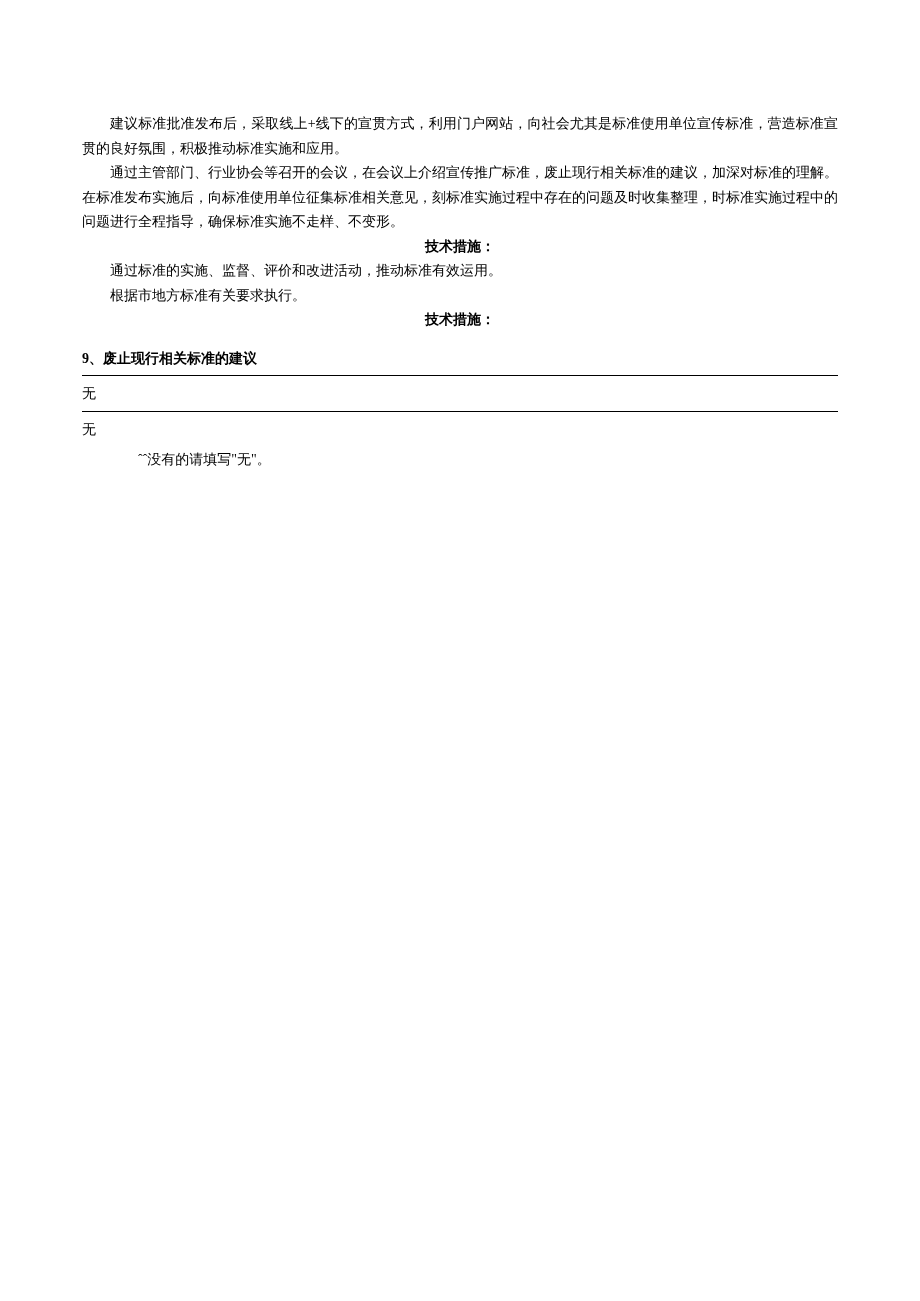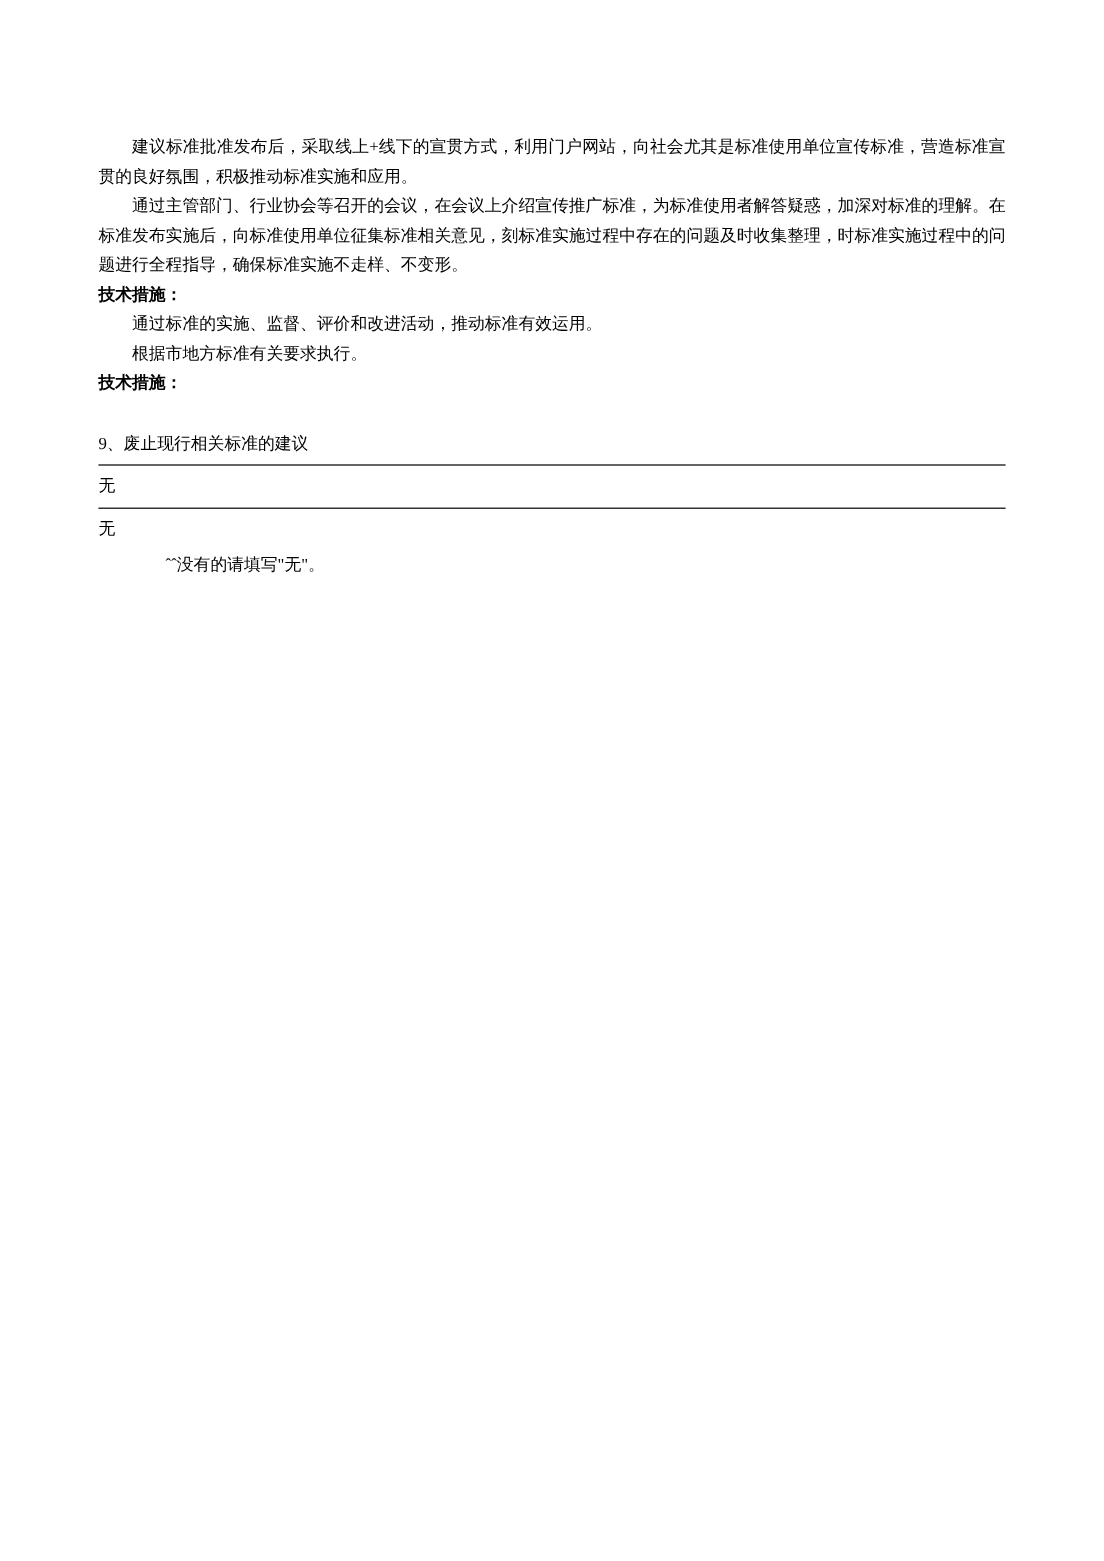--- a/index.html
+++ b/index.html
@@ -12,24 +12,26 @@
     padding: 112px 82px 40px 82px;
     width: 920px;
   }
   .para {
     text-indent: 2em;
     margin: 0;
     text-align: justify;
   }
   .label-bold {
     font-weight: bold;
+    text-align: center;
   }
   .section-head {
-    margin-top: 26px;
+    margin-top: 14px;
     margin-bottom: 4px;
+    font-weight: bold;
   }
   hr.thin {
     border: none;
     border-top: 1px solid #000;
     margin-top: 2px;
     margin-bottom: 6px;
   }
   .plain {
     margin: 4px 0;
   }
@@ -37,21 +39,21 @@
     margin-left: 4em;
     margin-top: 6px;
   }
 </style>
 </head>
 <body>
 
 <div>
 
   <p class="para">建议标准批准发布后，采取线上+线下的宣贯方式，利用门户网站，向社会尤其是标准使用单位宣传标准，营造标准宣贯的良好氛围，积极推动标准实施和应用。</p>
-  <p class="para">通过主管部门、行业协会等召开的会议，在会议上介绍宣传推广标准，为标准使用者解答疑惑，加深对标准的理解。在标准发布实施后，向标准使用单位征集标准相关意见，刻标准实施过程中存在的问题及时收集整理，时标准实施过程中的问题进行全程指导，确保标准实施不走样、不变形。</p>
+  <p class="para">通过主管部门、行业协会等召开的会议，在会议上介绍宣传推广标准，废止现行相关标准的建议，加深对标准的理解。在标准发布实施后，向标准使用单位征集标准相关意见，刻标准实施过程中存在的问题及时收集整理，时标准实施过程中的问题进行全程指导，确保标准实施不走样、不变形。</p>
 
   <p class="label-bold">技术措施：</p>
   <p class="para">通过标准的实施、监督、评价和改进活动，推动标准有效运用。</p>
 
   <p class="para">根据市地方标准有关要求执行。</p>
 
   <p class="label-bold">技术措施：</p>
 
   <p class="section-head">9、废止现行相关标准的建议</p>
   <hr class="thin">

